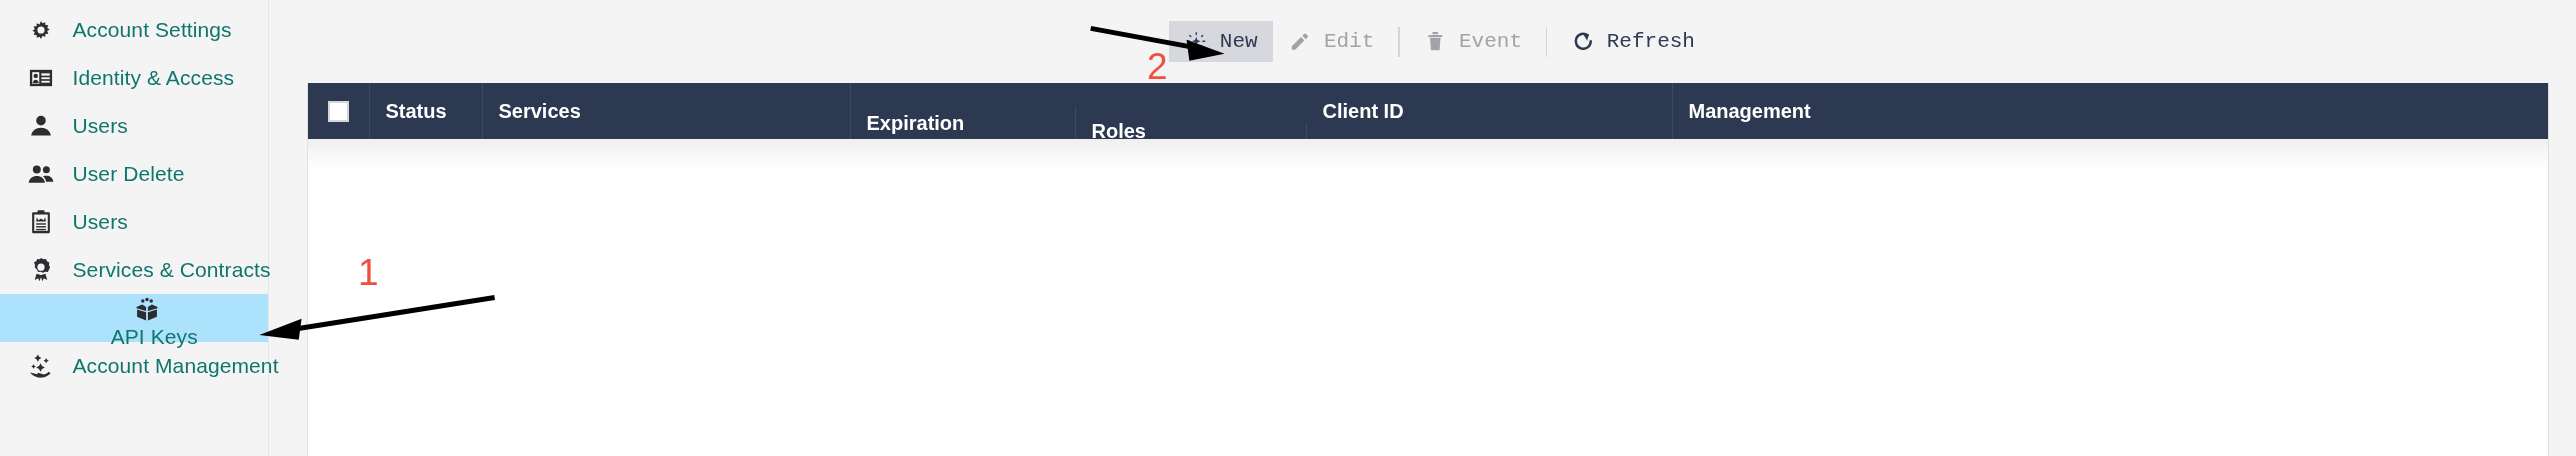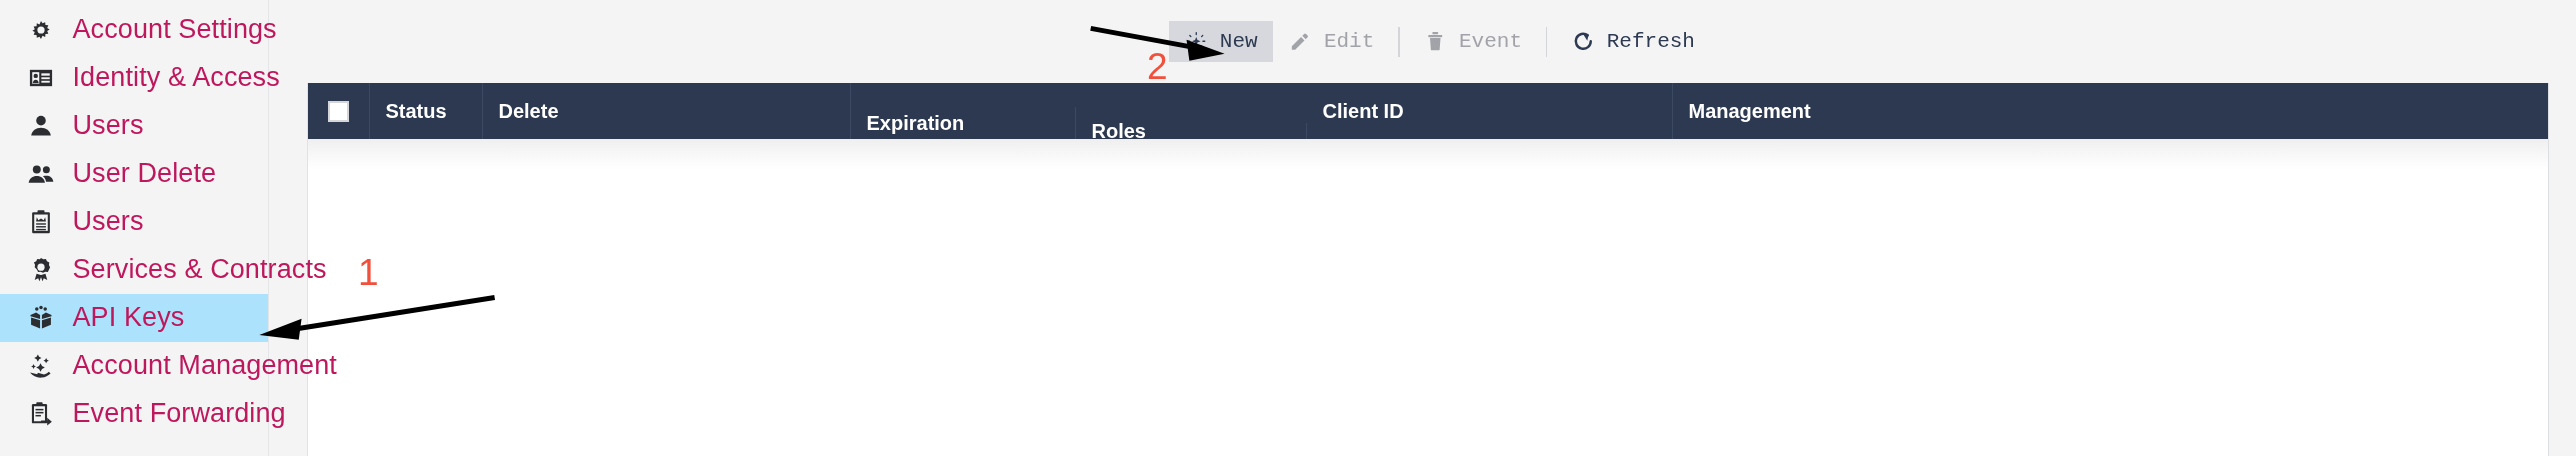--- a/index.html
+++ b/index.html
@@ -39,36 +39,37 @@
     height: 48px;
     display: flex;
     align-items: center;
     padding-left: 25px;
     box-sizing: border-box;
     cursor: pointer;
     color: #2e3033;
   }
   .nav-item.active {
     background: #ade2fc;
+    flex-direction: column;
   }
   .nav-icon {
     width: 32px;
     height: 32px;
     flex: 0 0 32px;
     display: flex;
     align-items: center;
     justify-content: center;
     color: #2b2d30;
   }
   .nav-icon svg { display:block; }
   .nav-label {
     margin-left: 15.5px;
-    font-size: 27px;
+    font-size: 21px;
     line-height: 1;
-    color: #be185d;
+    color: #0f766e;
     letter-spacing: 0.1px;
     white-space: nowrap;
   }
 
   
   #main {
     flex: 1 1 auto;
     height: 457px;
     position: relative;
     background: #f4f4f5;
@@ -285,34 +286,20 @@
           <path d="M9.3 2.1l1.1 2 2 1.1-2 1.1-1.1 2-1.1-2-2-1.1 2-1.1z"></path>
           <path d="M16.4 5.1l.8 1.5 1.5.8-1.5.8-.8 1.5-.8-1.5-1.5-.8 1.5-.8z"></path>
           <path d="M11.6 9.6l1.3 2.4 2.4 1.3-2.4 1.3-1.3 2.4-1.3-2.4L7.9 13.3l2.4-1.3z"></path>
           <path d="M5.6 10.3l.7 1.4 1.4.7-1.4.7-.7 1.4-.7-1.4-1.4-.7 1.4-.7z"></path>
           <path d="M2.6 17.6c2.6 3.3 6.1 4.7 10.2 4.3 2.9-.3 5.3-1.5 7.4-3.5l-1.5-1.4c-1.3 1.2-2.6 1.9-4.1 2.3l-5.3-1.6-.5 1.3-6.2-1.4z"></path>
         </svg>
       </span>
       <span class="nav-label">Account Management</span>
     </div>
 
-    <div class="nav-item">
-      <span class="nav-icon">
-        <svg width="28" height="28" viewBox="0 0 24 24" fill="none">
-          <rect x="4.2" y="3.4" width="13" height="16.6" rx="1" fill="#2b2d30"></rect>
-          <rect x="6" y="5.4" width="9.4" height="12.8" fill="#f4f4f5"></rect>
-          <rect x="8" y="2" width="5.4" height="3" rx=".6" fill="#2b2d30"></rect>
-          <rect x="7.3" y="7.6" width="6.8" height="1.3" fill="#2b2d30"></rect>
-          <rect x="7.3" y="10.2" width="6.8" height="1.3" fill="#2b2d30"></rect>
-          <rect x="7.3" y="12.8" width="4.6" height="1.3" fill="#2b2d30"></rect>
-          <path d="M12 17.5h5.3v-2.2l4 3.3-4 3.3v-2.2H12z" fill="#2b2d30"></path>
-        </svg>
-      </span>
-      <span class="nav-label">Event Forwarding</span>
-    </div>
 
   </nav>
 
   <section id="main">
 
     <div id="toolbar">
 
       <div class="tool-btn hovered">
         <span class="tool-icon">
           <svg width="22.5" height="22.5" viewBox="0 0 24 24" fill="#2d3a52">
@@ -370,21 +357,21 @@
     <div id="table-wrap">
 
       <div id="table-header">
         <div class="th check-col" style="flex:0 0 62px;">
           <span class="th-checkbox"></span>
         </div>
         <div class="th" style="flex:0 0 113px;">
           <span>Status</span>
         </div>
         <div class="th" style="flex:0 0 368px;">
-          <span>Delete</span>
+          <span>Services</span>
         </div>
         <div class="th" style="flex:0 0 225px;margin-top:24px;">
           <span>Expiration</span>
         </div>
         <div class="th" style="flex:0 0 231px;margin-top:40px;">
           <span>Roles</span>
         </div>
         <div class="th" style="flex:0 0 366px;">
           <span>Client ID</span>
         </div>

